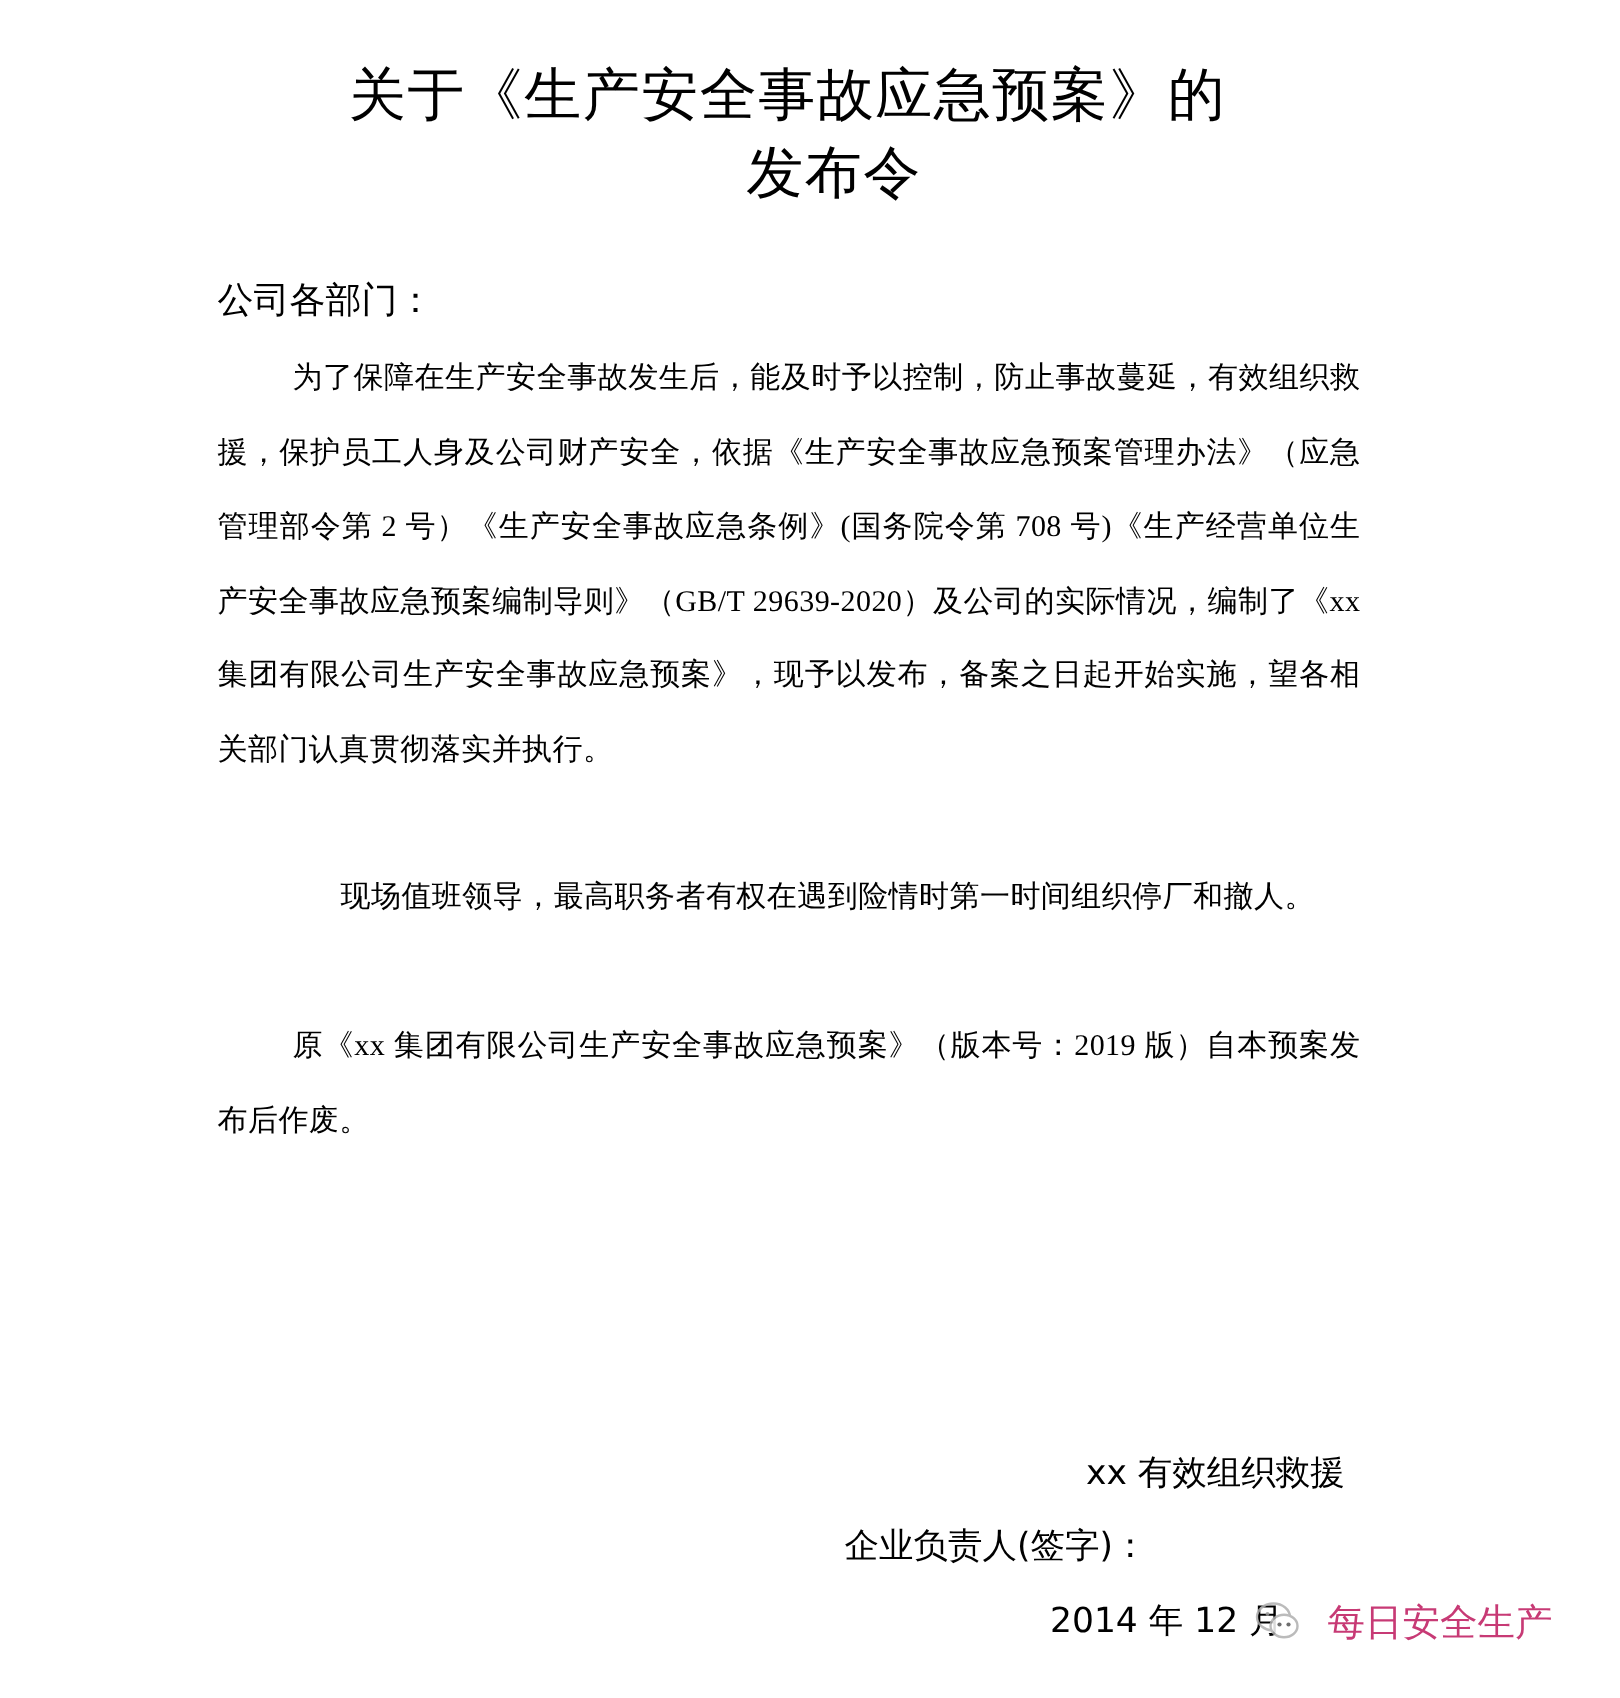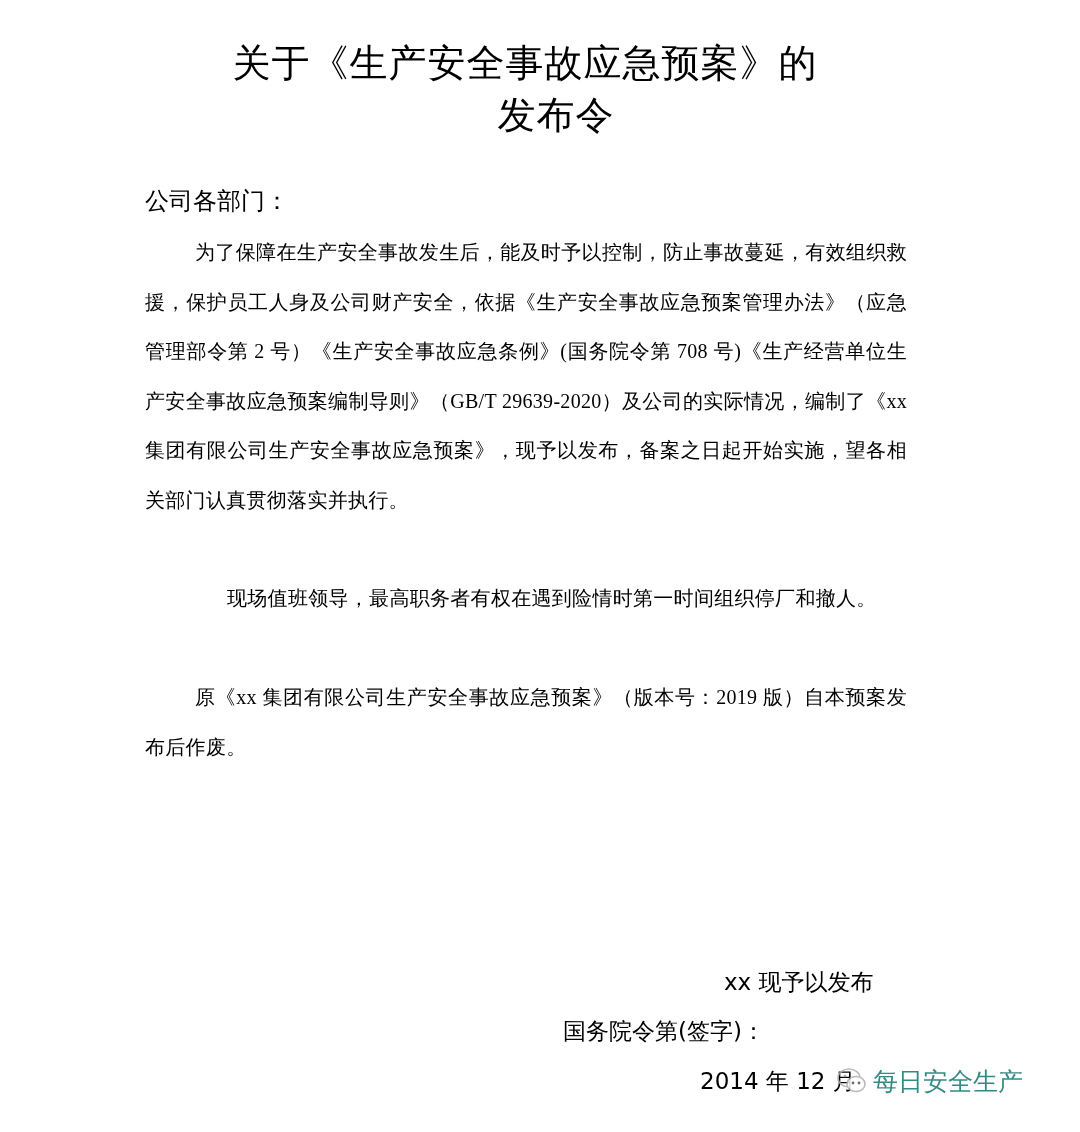--- a/index.html
+++ b/index.html
@@ -57,22 +57,22 @@
     }
     .sig-company { left: 724px; top: 967px; }
     .sig-leader { left: 563px; top: 1016px; }
     .sig-date { left: 700px; top: 1066px; }
     .watermark {
       position: absolute;
       left: 835px;
       top: 1064px;
       display: flex;
       align-items: center;
-      gap: 4px;
-      color: #0f766e;
+      gap: 16px;
+      color: #be185d;
       font-family: "DejaVu Sans", "Liberation Sans", sans-serif;
       font-size: 25px;
       opacity: 0.85;
     }
     .wm-icon {
       width: 34px;
       height: 34px;
       position: relative;
     }
     .wm-icon svg { width: 34px; height: 34px; }
@@ -82,22 +82,22 @@
 
 <div class="title line1">关于《生产安全事故应急预案》的</div>
 <div class="title line2">发布令</div>
 
 <div class="salutation">公司各部门：</div>
 
 <div class="para p1">为了保障在生产安全事故发生后，能及时予以控制，防止事故蔓延，有效组织救援，保护员工人身及公司财产安全，依据《生产安全事故应急预案管理办法》（应急管理部令第 2 号）《生产安全事故应急条例》(国务院令第 708 号)《生产经营单位生产安全事故应急预案编制导则》（GB/T 29639-2020）及公司的实际情况，编制了《xx 集团有限公司生产安全事故应急预案》，现予以发布，备案之日起开始实施，望各相关部门认真贯彻落实并执行。</div>
 <div class="para p2">现场值班领导，最高职务者有权在遇到险情时第一时间组织停厂和撤人。</div>
 <div class="para p3">原《xx 集团有限公司生产安全事故应急预案》（版本号：2019 版）自本预案发布后作废。</div>
 
-<div class="sig sig-company">xx 现予以发布</div>
-<div class="sig sig-leader">国务院令第(签字)：</div>
+<div class="sig sig-company">xx 有效组织救援</div>
+<div class="sig sig-leader">企业负责人(签字)：</div>
 <div class="sig sig-date">2014 年 12 月</div>
 
 <div class="watermark">
   <span class="wm-icon">
     <svg viewBox="0 0 34 34">
       <ellipse cx="14" cy="14" rx="11" ry="9" fill="none" stroke="#b0b0b0" stroke-width="1.6"></ellipse>
       <ellipse cx="21" cy="20" rx="9" ry="7.5" fill="#ffffff" stroke="#b0b0b0" stroke-width="1.6"></ellipse>
       <circle cx="18" cy="19" r="1.4" fill="#555"></circle>
       <circle cx="24" cy="19" r="1.4" fill="#555"></circle>
       <circle cx="10" cy="12" r="1.3" fill="#999"></circle>

